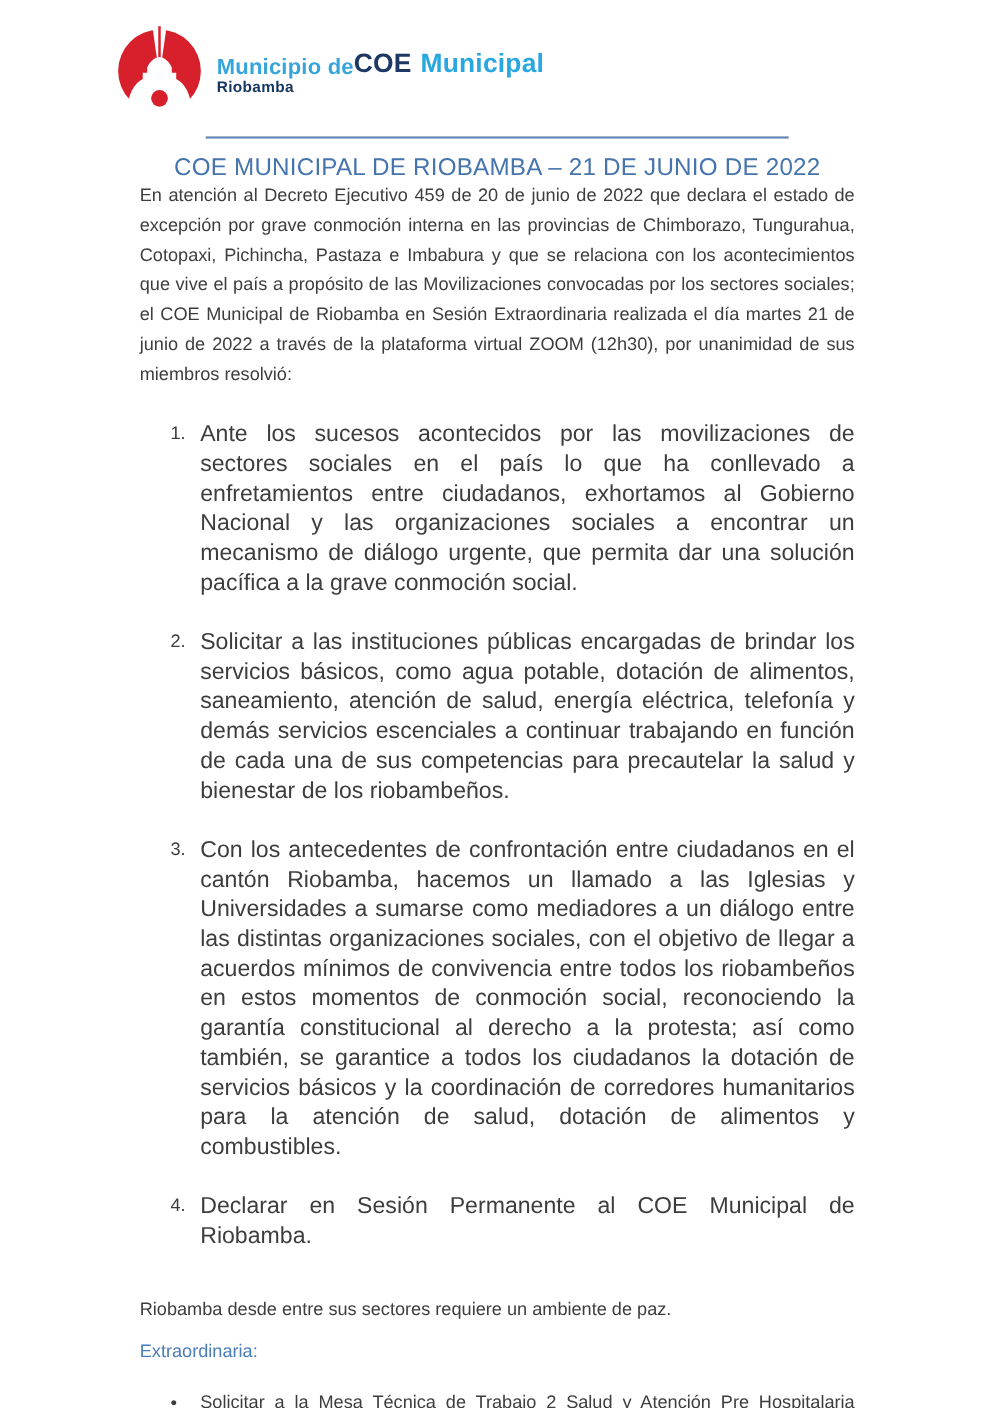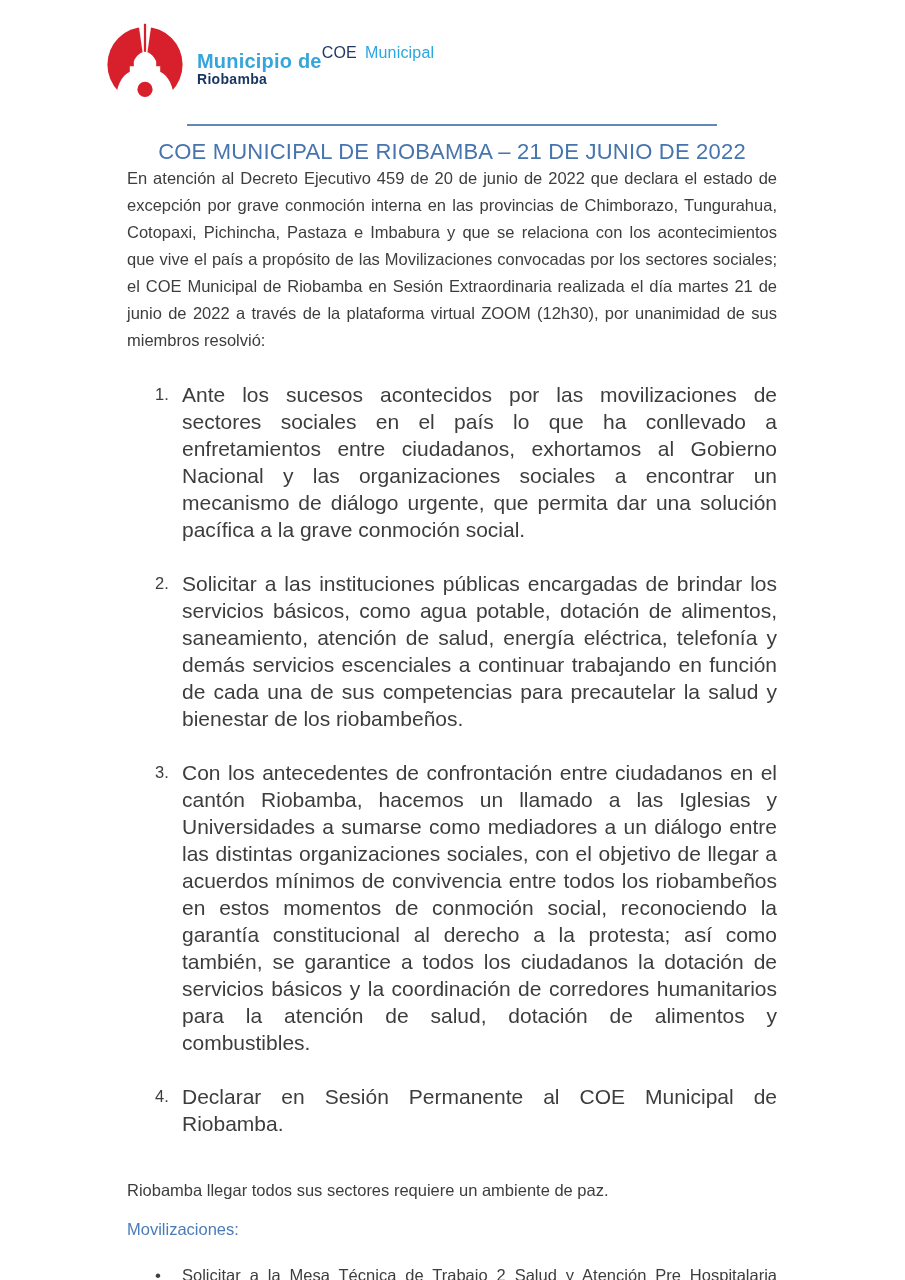--- a/index.html
+++ b/index.html
@@ -12,21 +12,21 @@
   }
   .page { width:905px; height:1280px; padding:22px 128px 0 127px; background:#fff; }
 
   
   .header { display:flex; justify-content:flex-start; align-items:flex-start; height:92px; }
   .logo { display:flex; align-items:center; margin-left:-22px; }
   .logo-mark { width:80px; height:82px; display:inline-block; }
   .logo-text { display:flex; flex-direction:column; margin-left:12px; line-height:1.05; margin-top:12px; }
   .logo-line1 { color:#36a5db; font-size:20px; font-weight:700; letter-spacing:.2px; }
   .logo-line2 { color:#16355f; font-size:14px; font-weight:700; letter-spacing:.3px; }
-  .brand { margin-top:22px; margin-right:6px; font-size:16px; font-weight:400; letter-spacing:.2px; }
+  .brand { margin-top:22px; margin-right:6px; font-size:24px; font-weight:700; letter-spacing:.2px; }
   .brand-coe { color:#1e3866; }
   .brand-municipal { color:#29a7e0; margin-left:8px; }
 
   
   .doc-title {
     margin-top:42px; text-align:center;
     color:#4674ad; font-size:16px; font-weight:400; letter-spacing:.5px;
   }
   .title-rule { margin:10px auto 0; width:530px; height:2px; background:#6388b8; }
   .doc-subtitle {
@@ -96,23 +96,23 @@
       <li>
         <span class="num">3.</span>
         <span class="res-text">Con los antecedentes de confrontación entre ciudadanos en el cantón Riobamba, hacemos un llamado a las Iglesias y Universidades a sumarse como mediadores a un diálogo entre las distintas organizaciones sociales, con el objetivo de llegar a acuerdos mínimos de convivencia entre todos los riobambeños en estos momentos de conmoción social, reconociendo la garantía constitucional al derecho a la protesta; así como también, se garantice a todos los ciudadanos la dotación de servicios básicos y la coordinación de corredores humanitarios para la atención de salud, dotación de alimentos y combustibles.</span>
       </li>
       <li>
         <span class="num">4.</span>
         <span class="res-text">Declarar en Sesión Permanente al COE Municipal de Riobamba.</span>
       </li>
     </ol>
 
-    <p class="closing">Riobamba llegar todos sus sectores requiere un ambiente de paz.</p>
+    <p class="closing">Riobamba desde entre sus sectores requiere un ambiente de paz.</p>
 
-    <h3 class="recs-heading">Movilizaciones:</h3>
+    <h3 class="recs-heading">Extraordinaria:</h3>
 
     <ul class="recs">
       <li>
         <span class="bullet">•</span>
         <span class="rec-text">Solicitar a la Mesa Técnica de Trabajo 2 Salud y Atención Pre Hospitalaria coordine las acciones pertinentes con los Organismos de respuesta como Cruz Roja, Voluntarios, ECU 911 y Cuerpo de Bomeros, que en estos momentos prestan atención en las manifestaciones, a mantener operativos sus servivios y dotar de información acerca del número de heridos y atendidos, de la misma manera se</span>
       </li>
     </ul>
   </main>
 
 </div>

